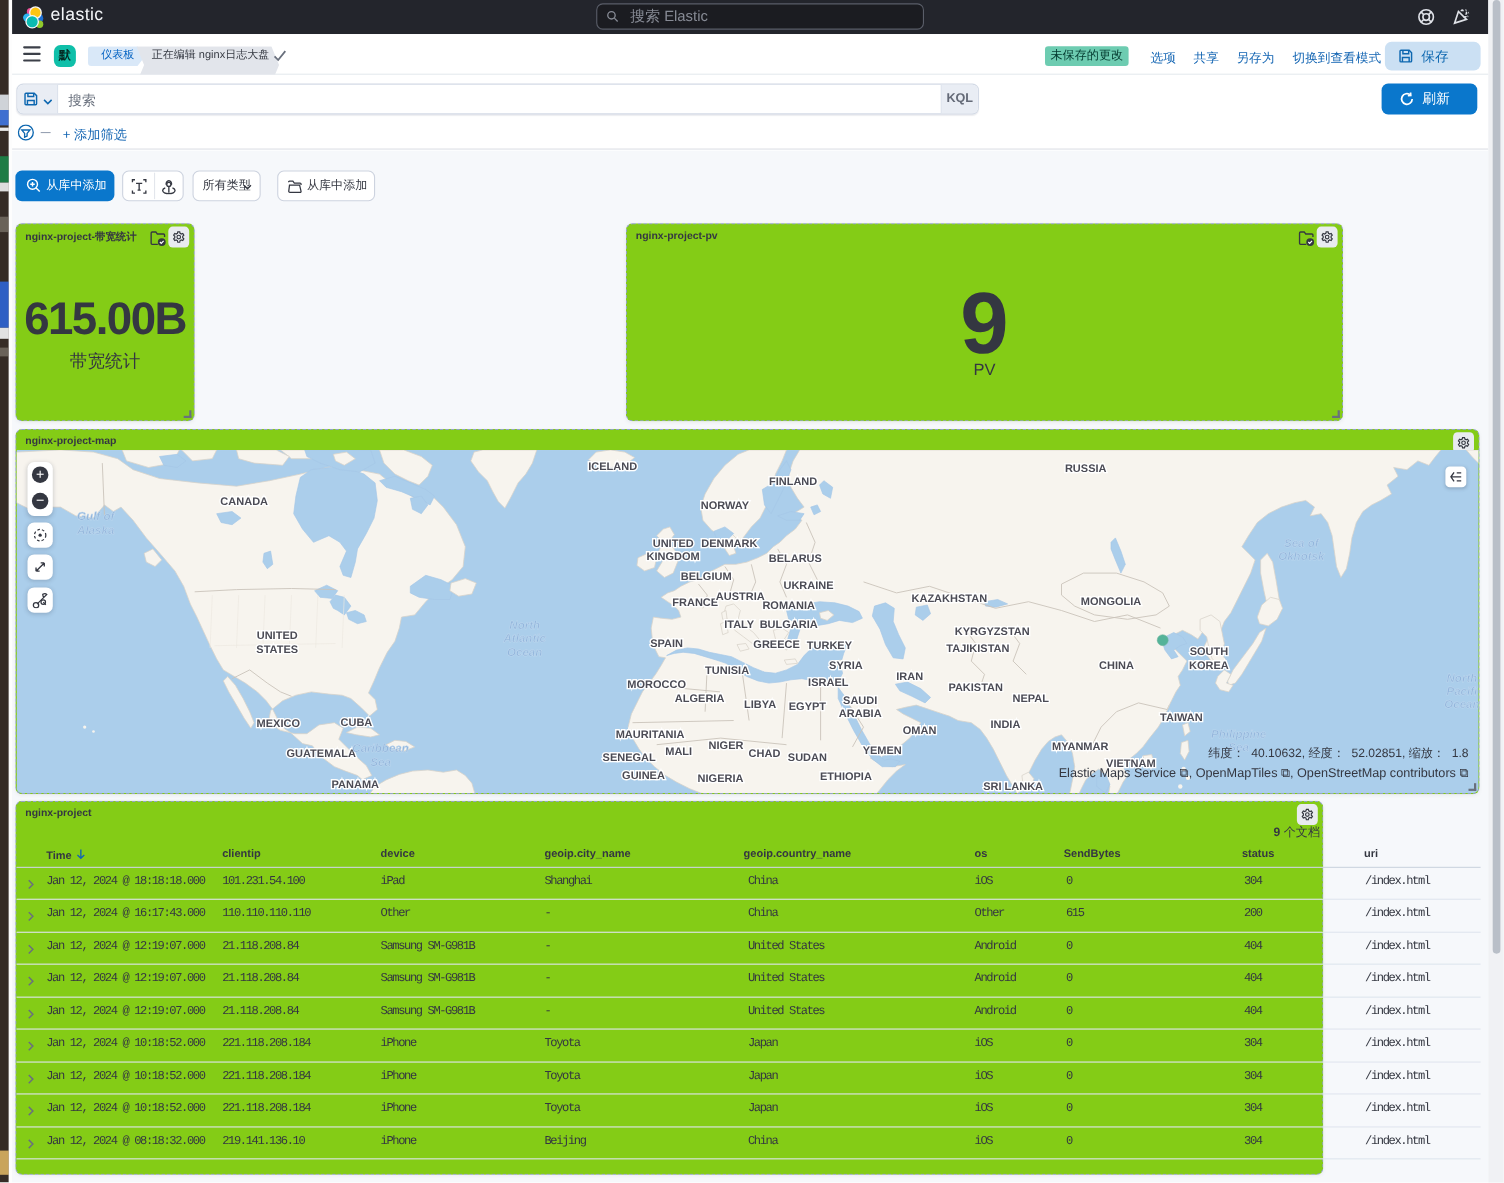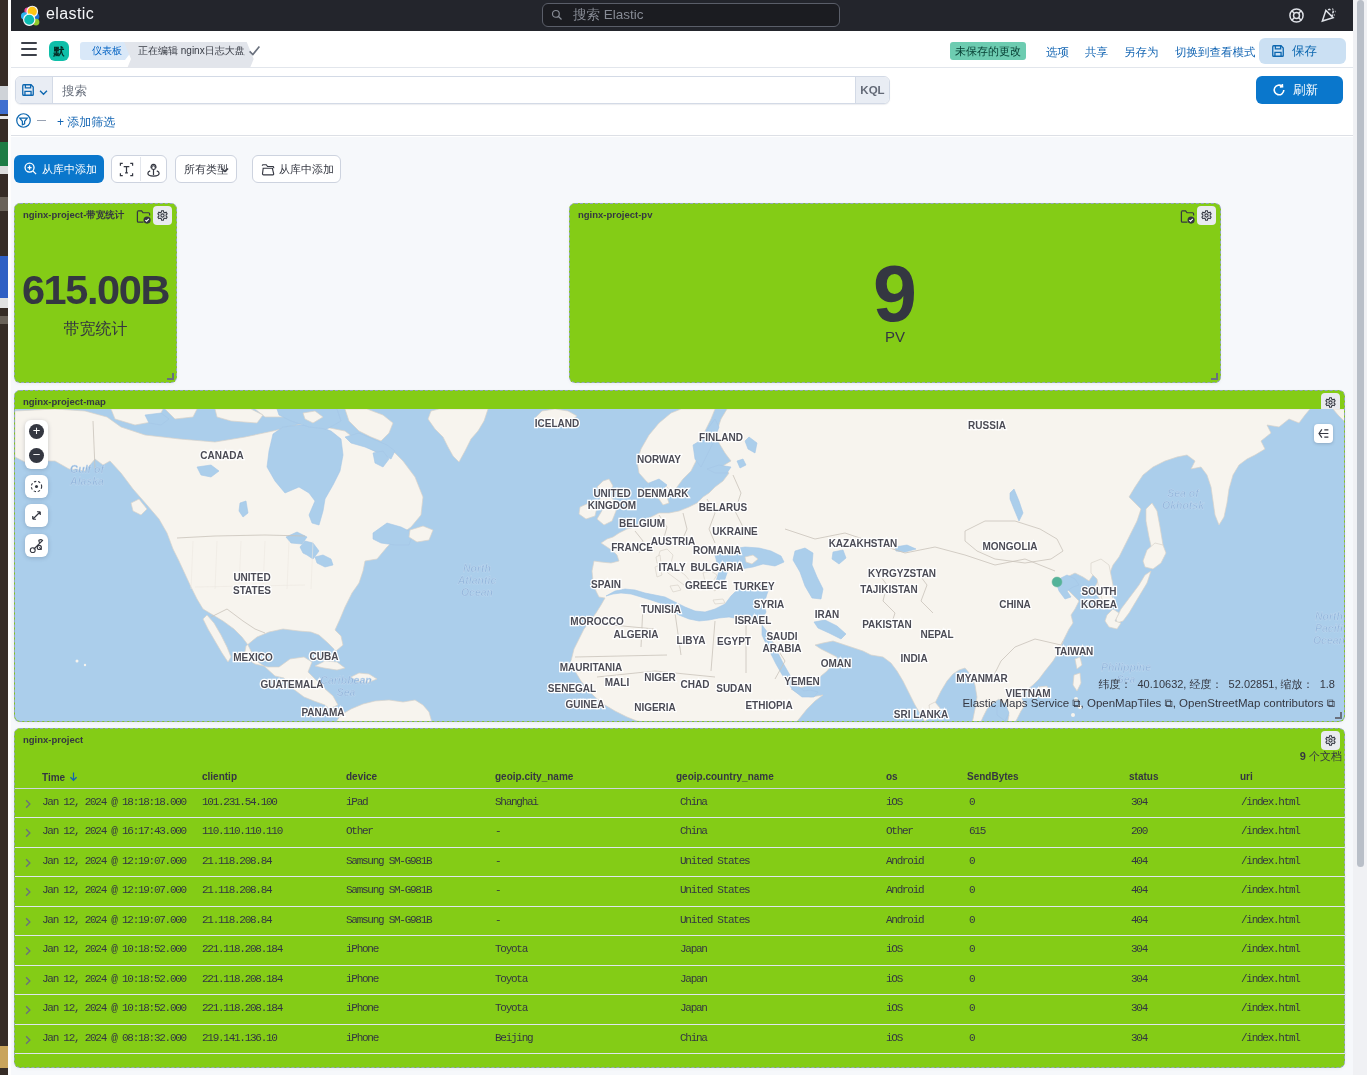--- a/index.html
+++ b/index.html
@@ -432,21 +432,21 @@
         </svg>
       </div>
     <div style="position:absolute;left:1299px;top:33px;width:19px;height:19px;background:#fff;border-radius:4px;box-shadow:0 1px 3px rgba(50,60,80,.25);"><svg width="13" height="13" viewBox="0 0 16 16" style="margin:3px" fill="none" stroke="#343741" stroke-width="1.5">
           <path d="M6 3 L2.5 8 L6 13 M3 8 L14 8 M9 3.5 L14 3.5 M9 12.5 L14 12.5"></path>
         </svg></div>
     <div style="position:absolute;left:950px;top:286px;width:370px;height:15px;font-size:11px;color:#343741;text-align:right;">纬度：&nbsp; 40.10632, 经度：&nbsp; 52.02851, 缩放：&nbsp; 1.8</div>
     <div style="position:absolute;left:900px;top:306px;width:420px;height:15px;font-size:11.5px;color:#343741;text-align:right;">Elastic Maps Service ⧉, OpenMapTiles ⧉, OpenStreetMap contributors ⧉</div>
     <div class="rhandle"></div>
   </div>
 
-  <div class="panel" id="tblpanel" style="left:14px;top:728px;width:1331px;height:340px;">
+  <div class="panel" id="tblpanel" style="left:14px;top:728px;width:1189px;height:340px;">
     <div class="ptitle">nginx-project</div>
     <div class="picons">
         <span style="display:inline-block;width:19px;height:19px;background:#e9ebef;border-radius:4px;"><svg width="13" height="13" viewBox="0 0 16 16" style="margin:3px" fill="none" stroke="#343741" stroke-width="1.3">
             <path d="M6.9 1.8 L9.1 1.8 L9.5 3.5 A4.8 4.8 0 0 1 10.9 4.3 L12.5 3.6 L13.7 5.6 L12.4 6.8 A4.8 4.8 0 0 1 12.4 8.3 L13.7 9.5 L12.5 11.5 L10.9 10.8 A4.8 4.8 0 0 1 9.5 11.6 L9.1 13.4 L6.9 13.4 L6.5 11.6 A4.8 4.8 0 0 1 5.1 10.8 L3.5 11.5 L2.3 9.5 L3.6 8.3 A4.8 4.8 0 0 1 3.6 6.8 L2.3 5.6 L3.5 3.6 L5.1 4.3 A4.8 4.8 0 0 1 6.5 3.5 Z" transform="translate(0,0.4)"></path>
             <circle cx="8" cy="8" r="2"></circle>
           </svg></span>
       </div>
     <div style="position:absolute;right:2px;top:20px;font-size:11px;"><b>9</b> 个文档</div>
     <div id="thead" style="position:absolute;left:0;top:42px;width:1331px;height:18px;font-size:10px;font-weight:700;border-bottom:1px solid #cdd4df;">
       <span style="position:absolute;left:27px;">Time <svg width="11" height="11" viewBox="0 0 16 16" style="vertical-align:-1px" fill="none" stroke="#1365b3" stroke-width="1.8">

